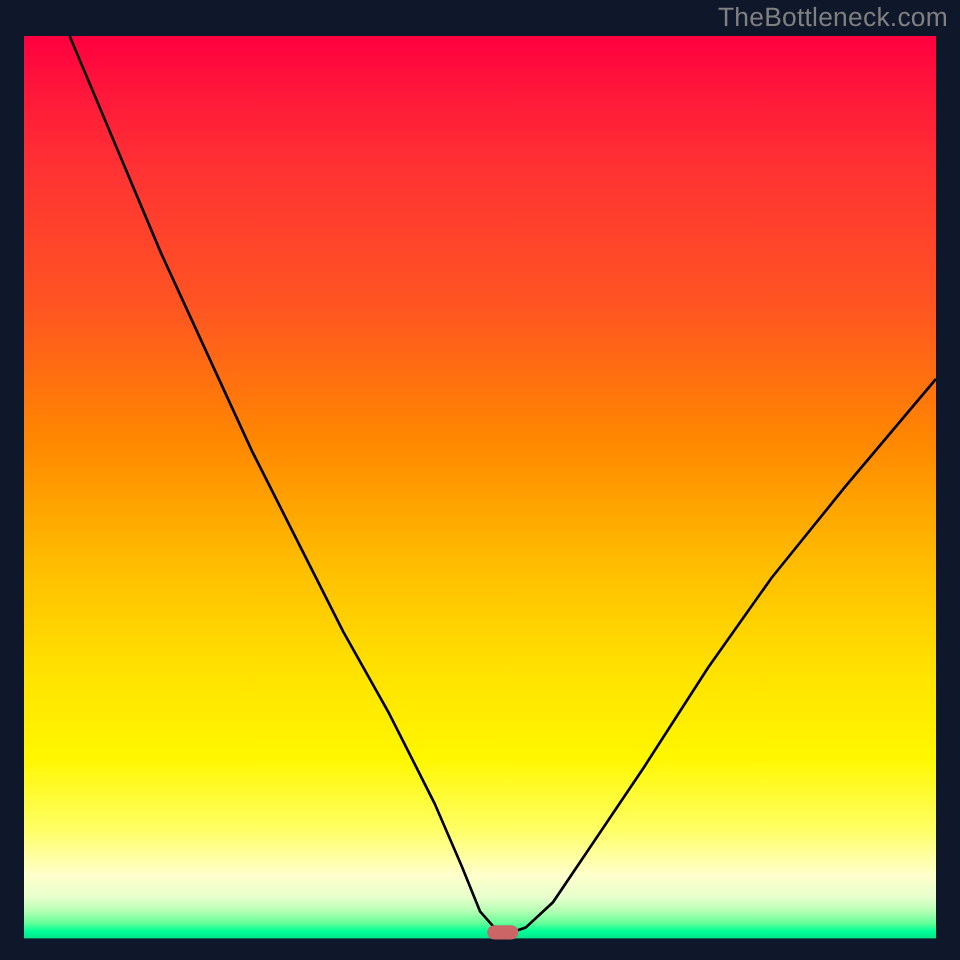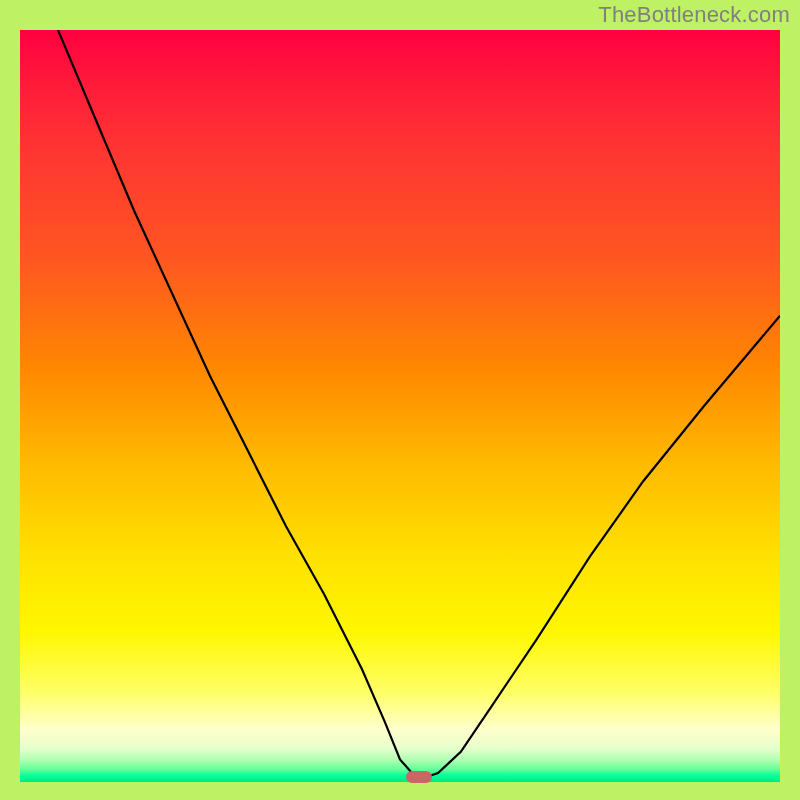--- a/index.html
+++ b/index.html
@@ -10,21 +10,21 @@
     background: #000;
     overflow: hidden;
     font-family: Arial, Helvetica, sans-serif;
   }
   .frame {
     position: absolute;
     left: 0;
     top: 0;
     width: 800px;
     height: 800px;
-    background: #bef264;
+    background: #0f172a;
   }
   .attribution {
     position: absolute;
     top: 2px;
     right: 10px;
     color: #808080;
     font-size: 22px;
     font-weight: 500;
     letter-spacing: 0.2px;
   }

